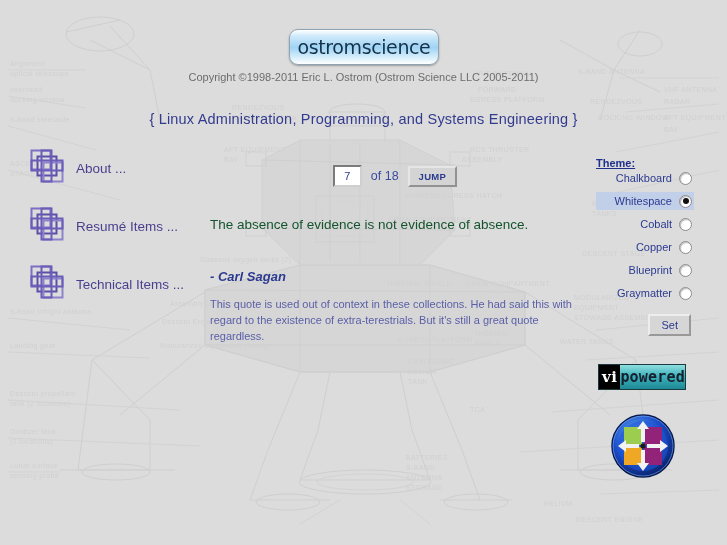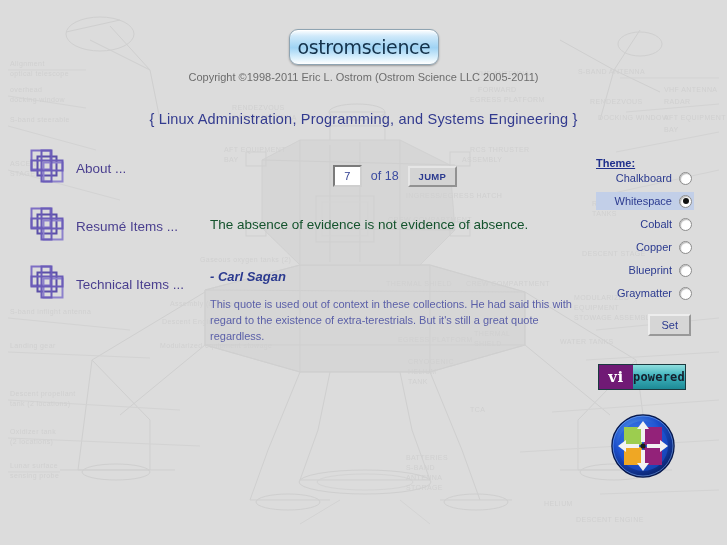--- a/index.html
+++ b/index.html
@@ -270,37 +270,37 @@
     left: 598px; top: 364px;
     width: 88px; height: 26px;
     display: flex;
     border: 1px solid #1b3a40;
     box-sizing: border-box;
     z-index: 4;
     cursor: pointer;
   }
   #vi-left {
     width: 34px;
-    background: #701a75;
+    background: #000000;
     color: #ffffff;
     font-family: "DejaVu Serif", serif;
     font-weight: bold;
     font-size: 15px;
     display: flex;
     align-items: center;
     justify-content: center;
     letter-spacing: 0.5px;
   }
   #vi-right {
     flex: 1;
     background: linear-gradient(to bottom, #8fdede 0%, #3fb3bd 45%, #1d8a96 100%);
     color: #16202e;
     font-family: "DejaVu Sans Mono", monospace;
     font-weight: bold;
-    font-size: 12px;
+    font-size: 15px;
     display: flex;
     align-items: center;
     justify-content: center;
     letter-spacing: 0.2px;
   }
 
   
   #os-logo {
     position: absolute;
     left: 611px; top: 414px;

